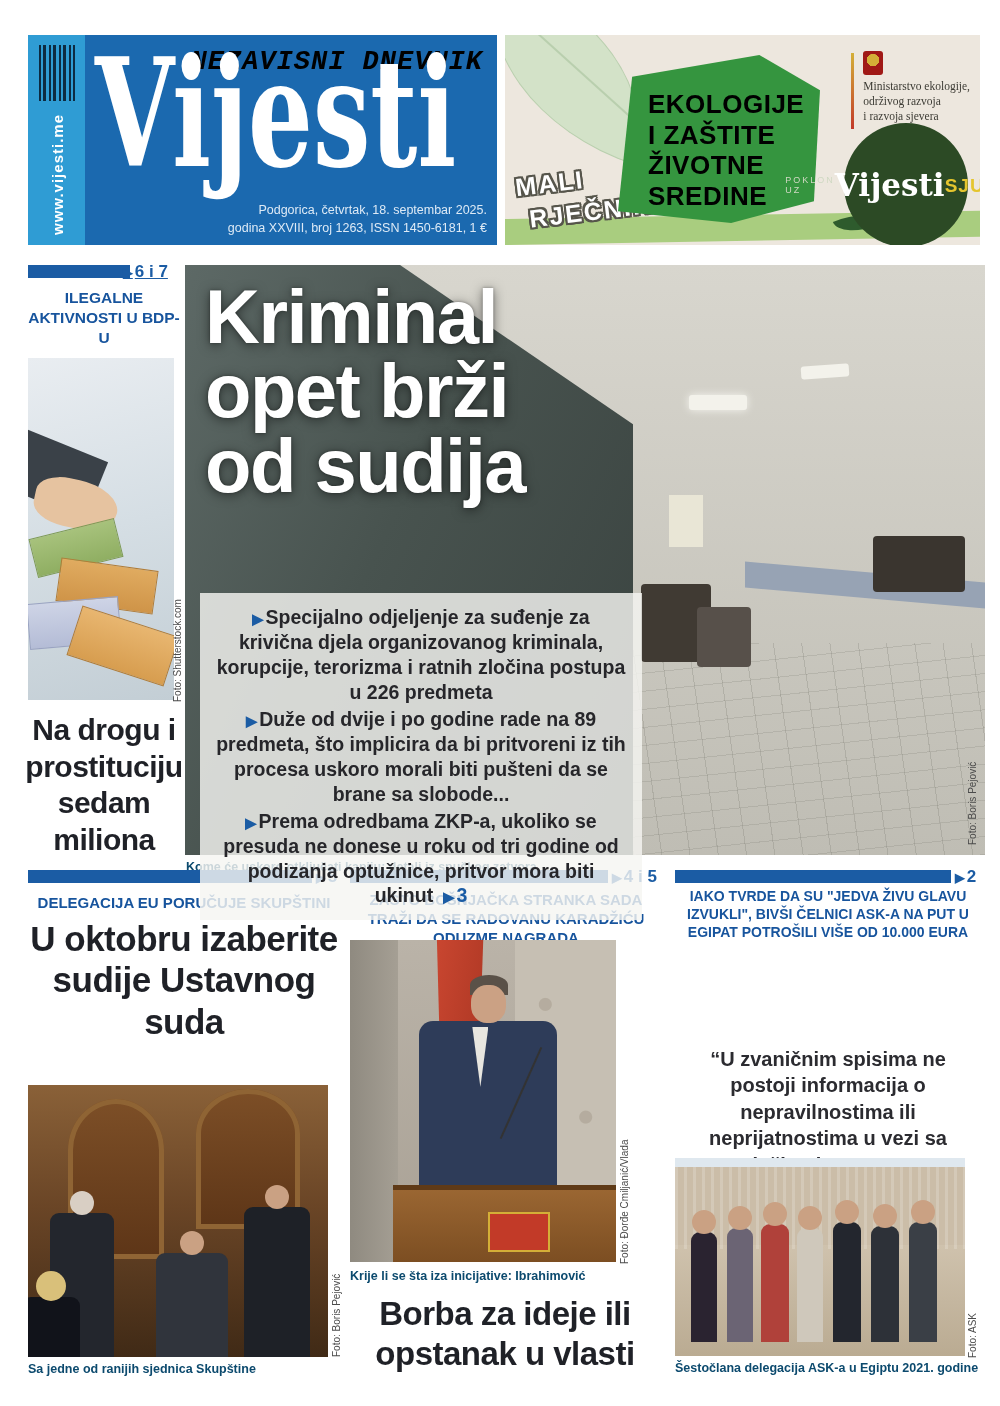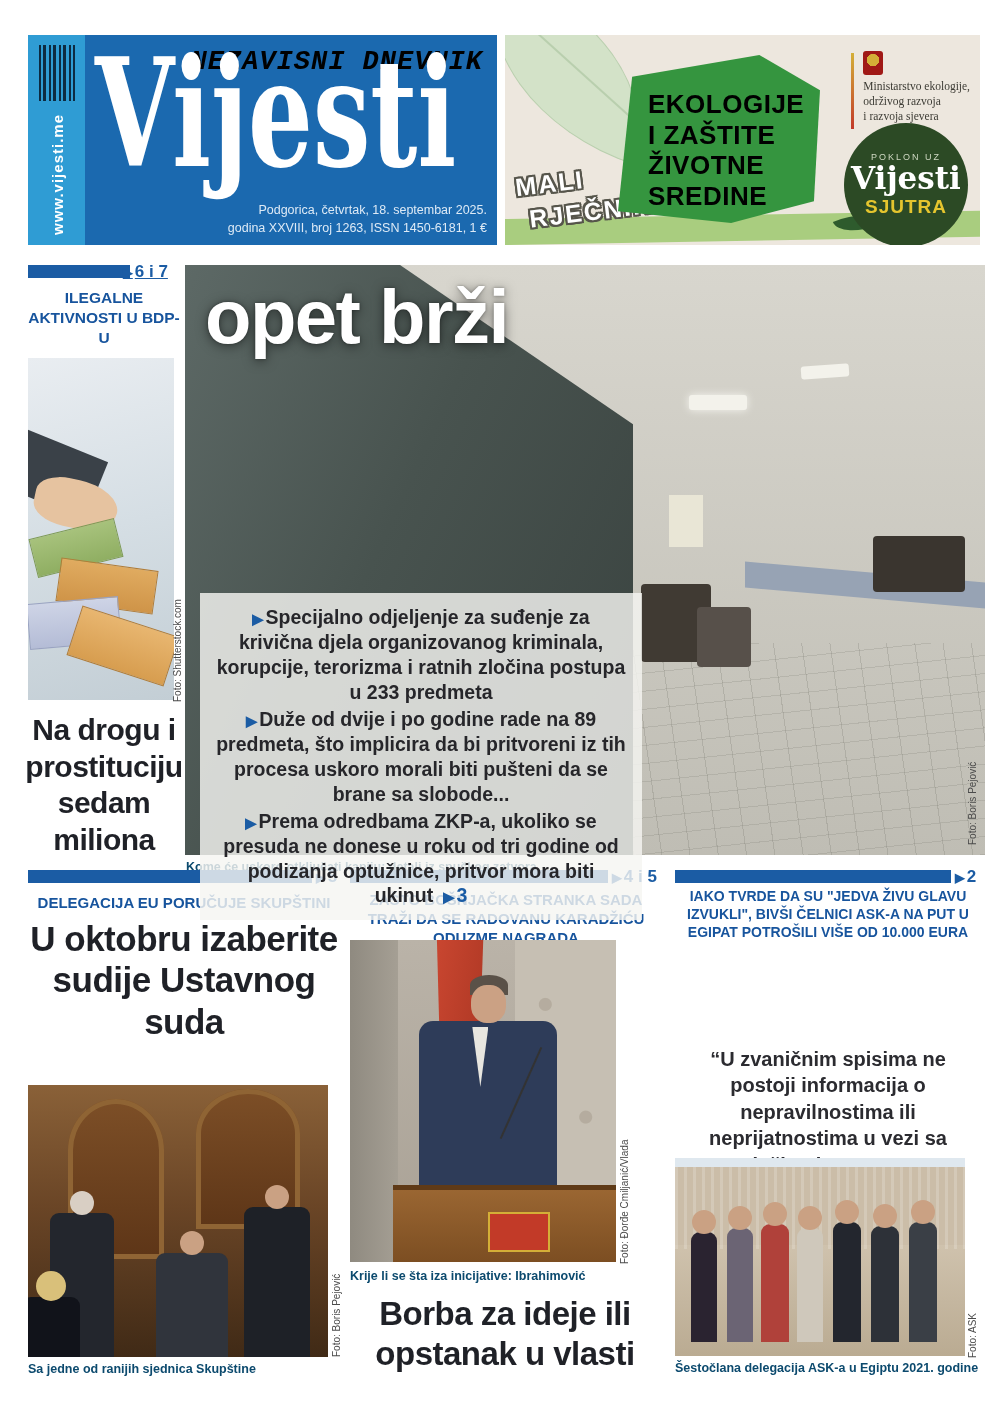--- a/index.html
+++ b/index.html
@@ -34,21 +34,21 @@
   .badge .b2 { margin-left:10px; }
   .greenpoly { position:absolute; left:113px; top:20px; width:202px; height:168px; background:#35953f;
     clip-path:polygon(7% 13%, 70% 0%, 100% 21%, 97% 87%, 56% 100%, 0% 93%);
     color:#000000; font-weight:800; font-size:26px; line-height:1.18; padding:34px 0 0 30px; letter-spacing:0.5px; }
   .ministry { position:absolute; right:10px; top:16px; display:flex; gap:9px; }
   .mline { width:3px; height:76px; background:linear-gradient(#d4af37,#c23a2a); margin-top:2px; }
   .emblem { width:20px; height:24px; border-radius:3px;
     background:radial-gradient(circle at 50% 38%, #d4af37 0 34%, #a01916 35% 100%); margin-bottom:4px; }
   .mtext { font-family:"Liberation Serif", serif; font-size:11.5px; color:#3c3b34; line-height:1.3; }
   .giftcircle { position:absolute; right:12px; top:88px; width:124px; height:124px; border-radius:50%;
-    background:#2c4a25; display:flex; flex-direction:column; align-items:center; justify-content:center; z-index:2; }
+    background:#2c4a25; display:flex; flex-direction:row; align-items:center; justify-content:center; z-index:2; }
   .gift-top { color:#cfd8c2; font-size:9px; letter-spacing:2px; }
   .gift-logo { color:#fff; font-family:"DejaVu Serif", serif; font-weight:bold; font-size:31px; line-height:1.05; }
   .gift-day { color:#e5c52e; font-weight:800; font-size:19px; letter-spacing:1px; margin-top:2px; }
 
   
   .pbar { position:absolute; height:13px; background:#1b5ca4; }
   .pmark { position:absolute; font-weight:800; font-size:17px; color:#1b5ca4; white-space:nowrap; }
   .arr::before { content:"▶"; font-size:0.75em; margin-right:2px; }
   .kicker { position:absolute; text-align:center; color:#17549d; font-weight:800; line-height:1.28; }
   .headline { position:absolute; text-align:center; color:#1f2127; font-weight:700; letter-spacing:-0.5px; }
@@ -224,25 +224,27 @@
     <div class="ph mp-stripe"></div>
     <div class="ph mp-light1"></div>
     <div class="ph mp-light2"></div>
     <div class="ph mp-window"></div>
     <div class="ph mp-clutter1"></div>
     <div class="ph mp-clutter2"></div>
     <div class="ph mp-clutter3"></div>
     <div class="ph mp-door"></div>
   </div>
   <div class="main-headline">
+    <div>Kriminal</div>
     <div>opet brži</div>
+    <div>od sudija</div>
   </div>
   <div class="bulletbox">
     <ul>
-      <li><span class="arr"></span><span>Specijalno odjeljenje za suđenje za krivična djela organizovanog kriminala, korupcije, terorizma i ratnih zločina postupa u 233 predmeta</span></li>
+      <li><span class="arr"></span><span>Specijalno odjeljenje za suđenje za krivična djela organizovanog kriminala, korupcije, terorizma i ratnih zločina postupa u 226 predmeta</span></li>
       <li><span class="arr"></span><span>Duže od dvije i po godine rade na 89 predmeta, što implicira da bi pritvoreni iz tih procesa uskoro morali biti pušteni da se brane sa slobode...</span></li>
       <li><span class="arr"></span><span>Prema odredbama ZKP-a, ukoliko se presuda ne donese u roku od tri godine od podizanja optužnice, pritvor mora biti ukinut</span><span class="contmark"><span class="arr"></span><span>3</span></span></li>
     </ul>
   </div>
   <div class="vcredit" style="left:967px; top:695px; height:150px;">Foto: Boris Pejović</div>
   <div class="caption main-caption">Kome će uskoro otključati kapiju: detalj iz spuškog zatvora</div>
 
   <div class="pbar" style="left:28px; top:870px; width:284px;"></div>
   <div class="pmark" style="left:316px; top:867px;"><span class="arr"></span><span>5</span></div>
   <div class="pbar" style="left:350px; top:870px; width:258px;"></div>

